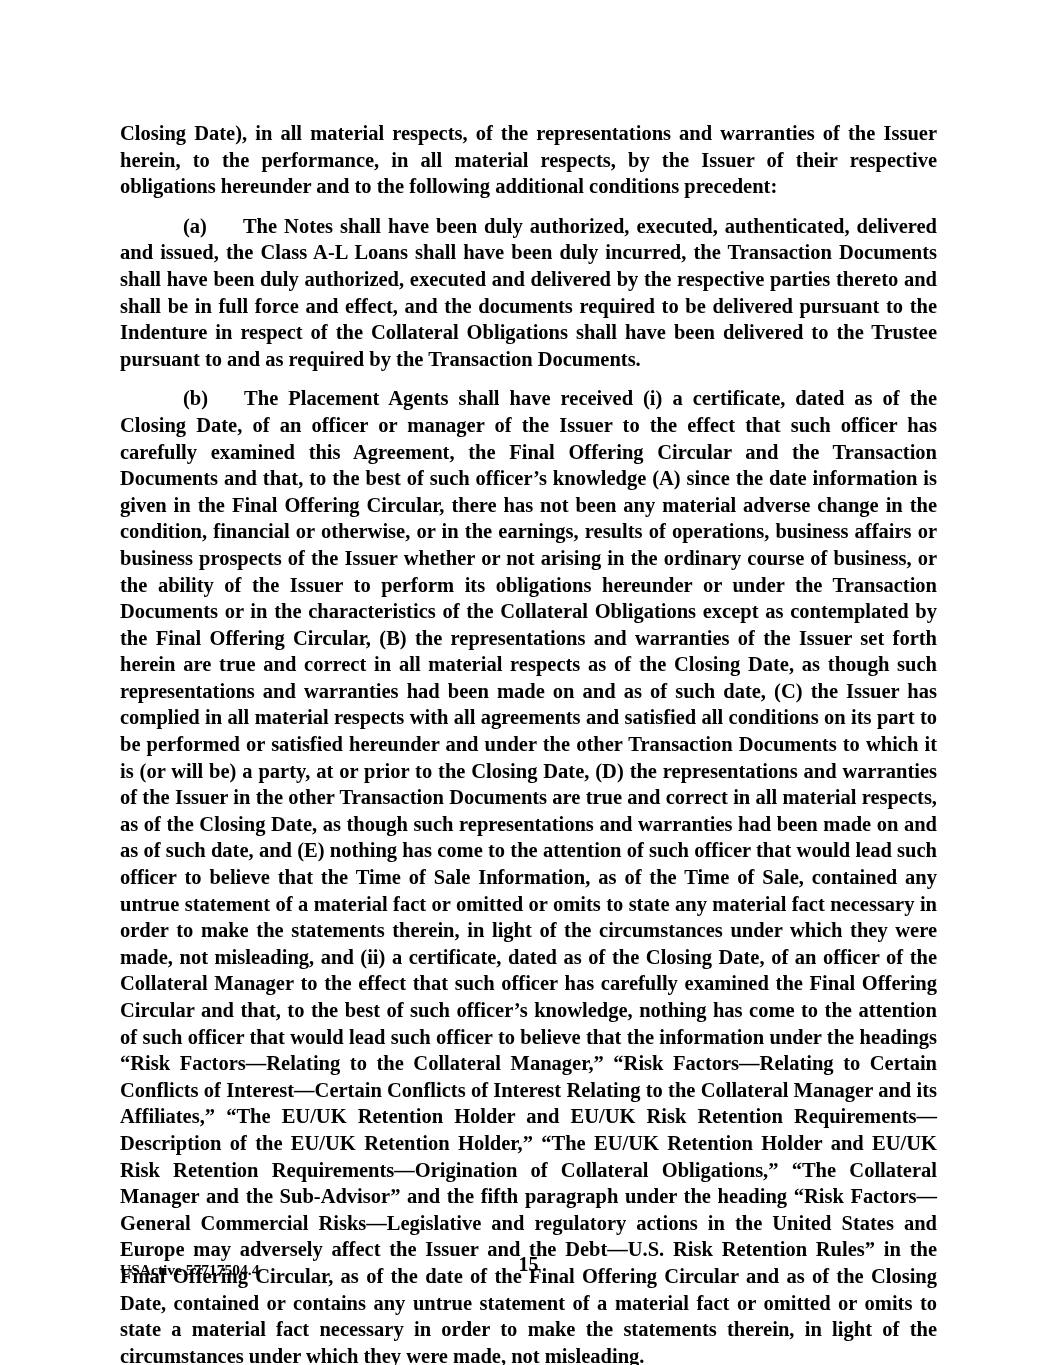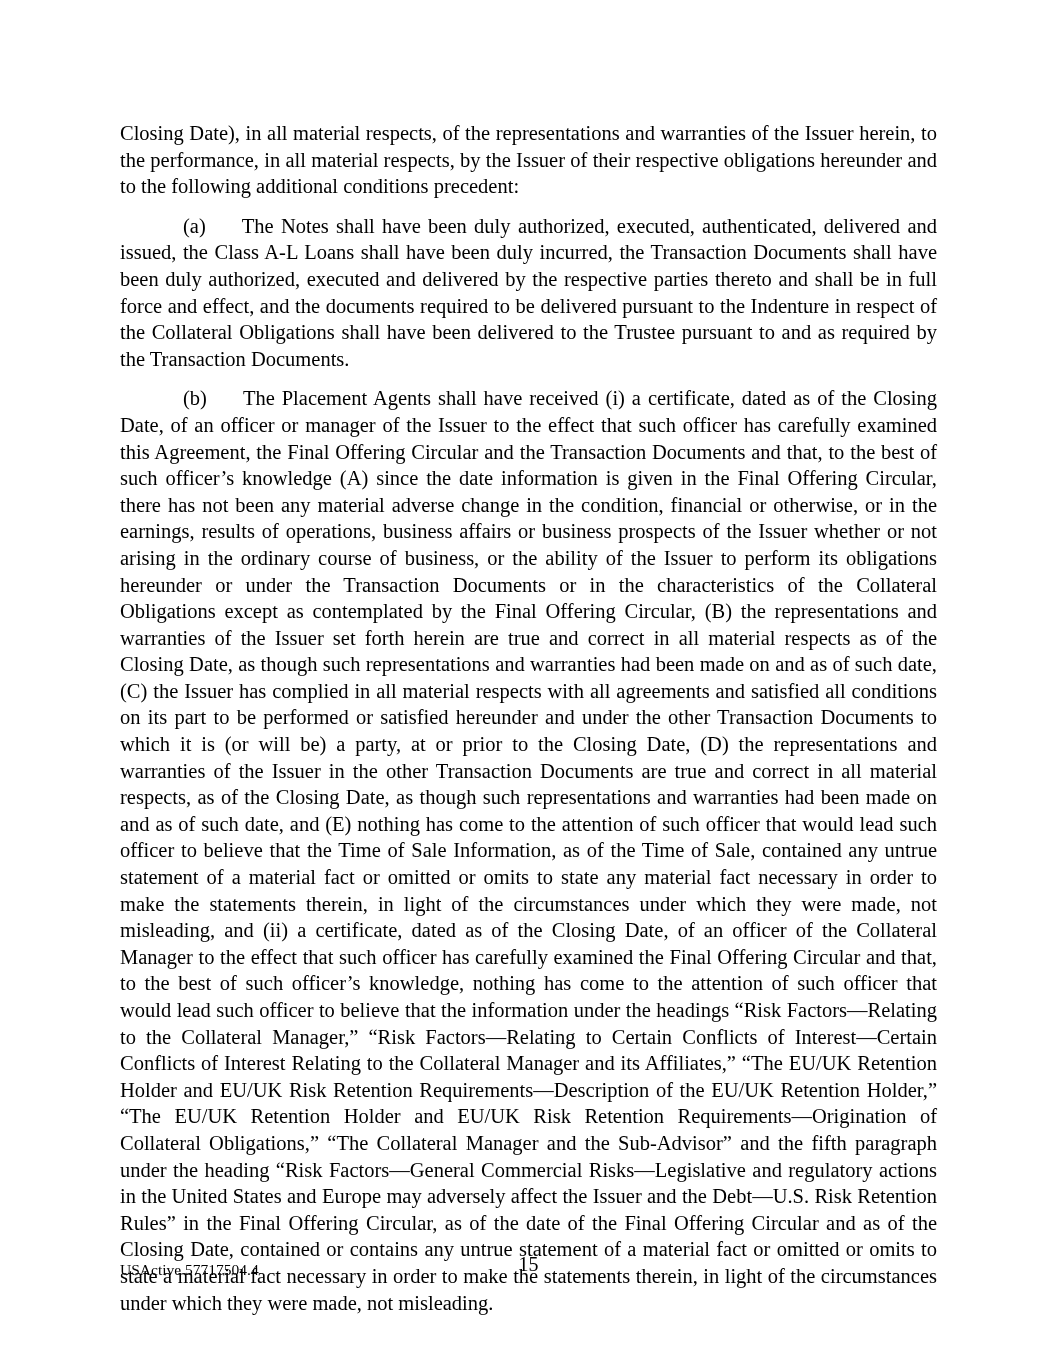--- a/index.html
+++ b/index.html
@@ -6,20 +6,21 @@
     margin: 0;
     padding: 0;
     background: #ffffff;
   }
   .page {
     position: relative;
     width: 1016px;
     height: 1365px;
     background: #ffffff;
     overflow: hidden;
+    font-weight: bold;
   }
   .content {
     position: absolute;
     left: 120px;
     top: 120px;
     width: 817px;
     font-family: "Liberation Serif", "DejaVu Serif", serif;
     font-size: 20.5px;
     line-height: 26.6px;
     color: #000000;

